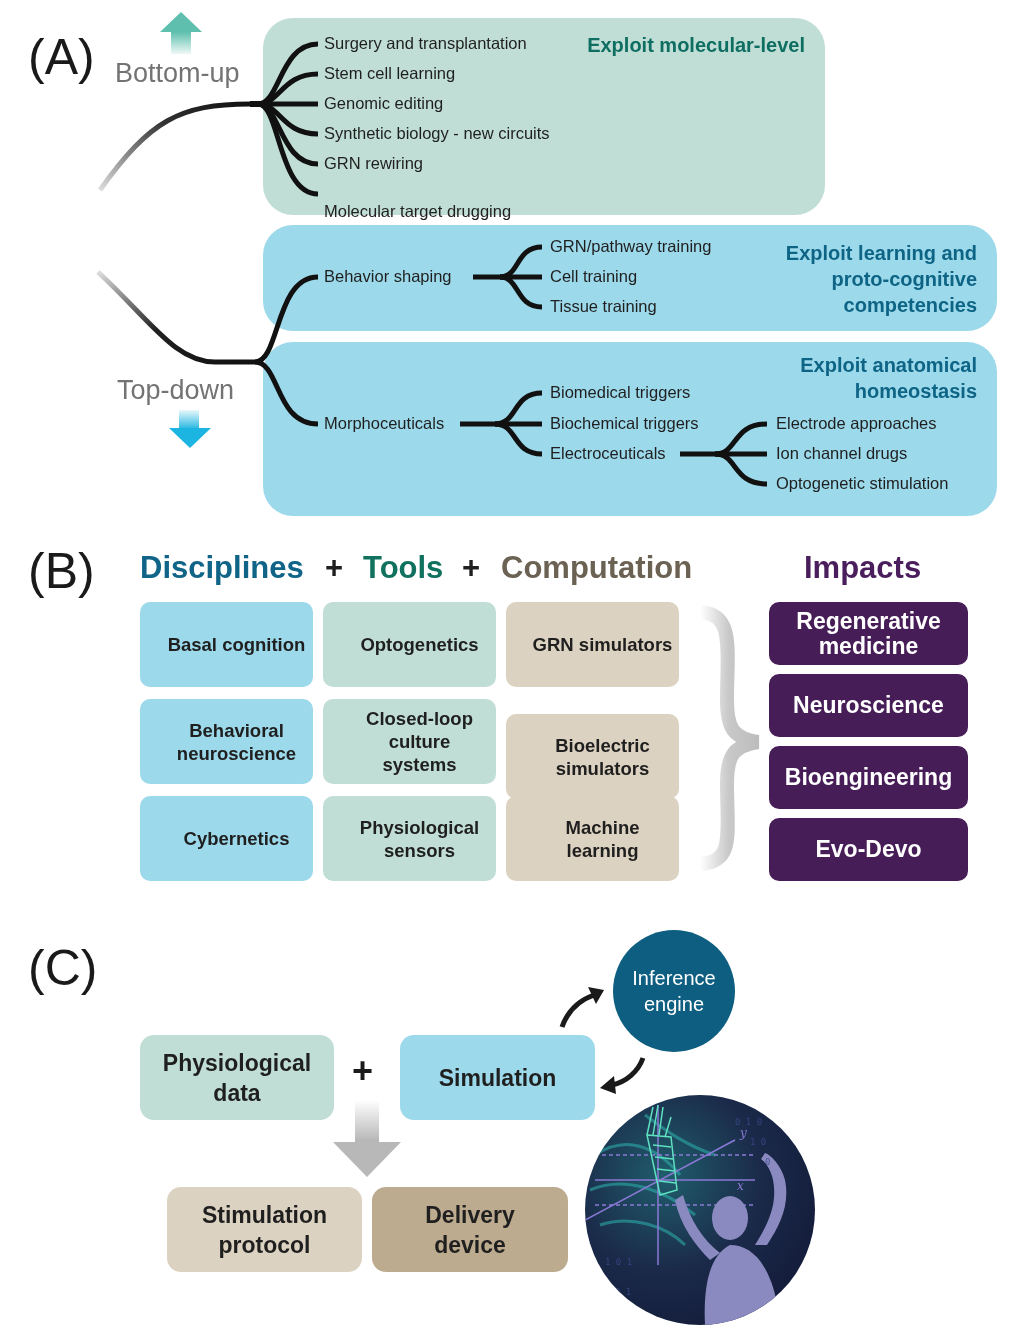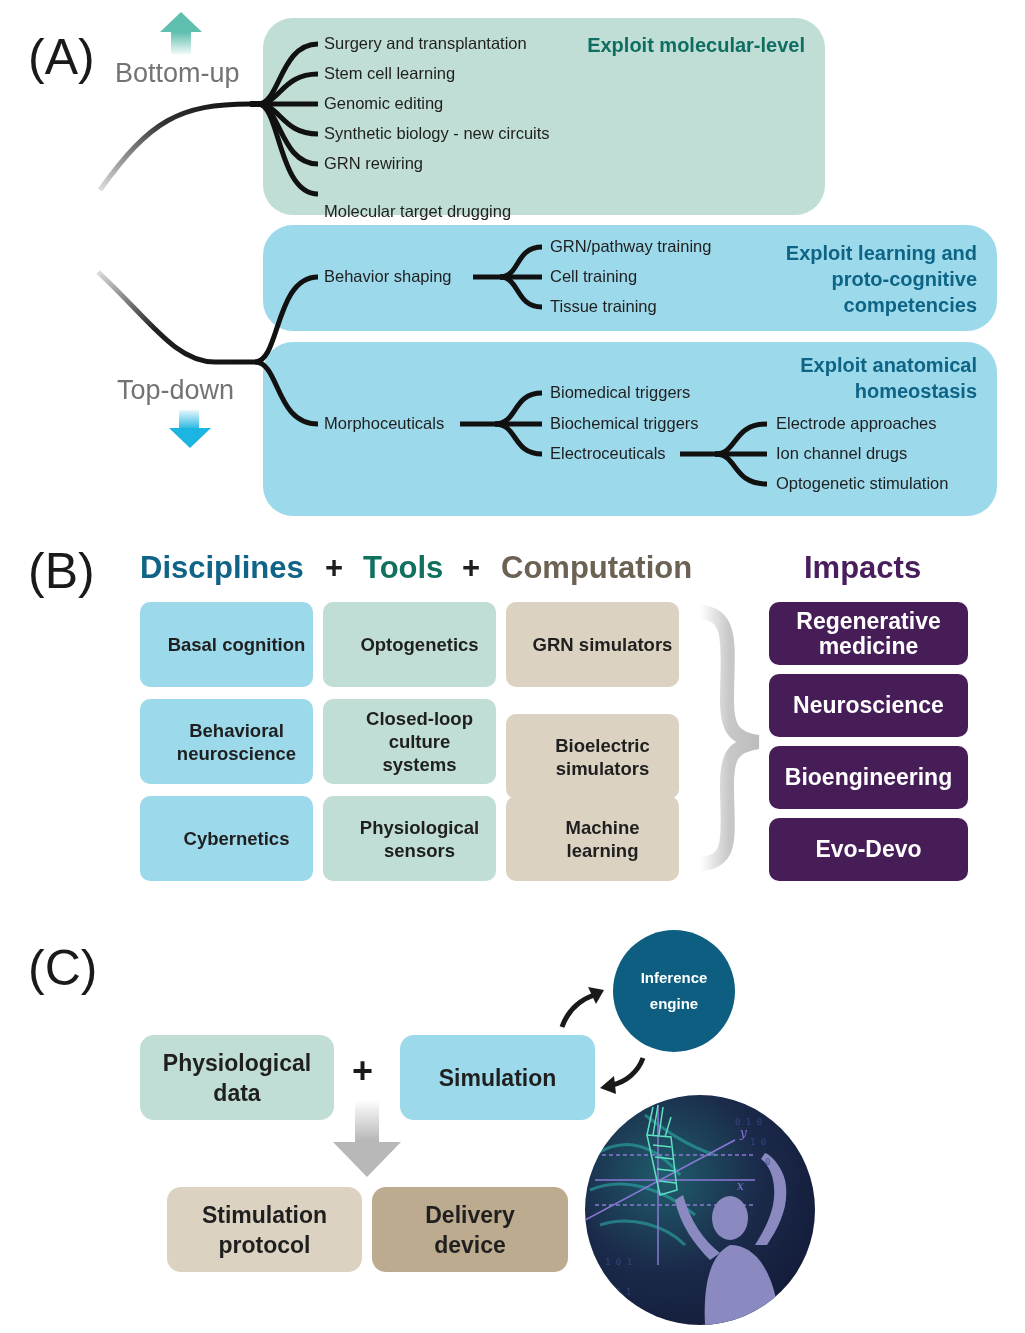--- a/index.html
+++ b/index.html
@@ -181,21 +181,21 @@
 </div>
 
 <div>
   <div class="abs panel-label" style="left:28px; top:939px;">(C)</div>
 
   <div class="cbox" style="left:140px; top:1035px; width:194px; height:85px; background:#c0ded5; white-space:pre-line;">Physiological
 data</div>
   <div class="abs" style="left:352px; top:1050px; font-weight:900; font-size:36px; color:#1a1a1a;">+</div>
   <div class="cbox" style="left:400px; top:1035px; width:195px; height:85px; background:#9cd9eb;">Simulation</div>
 
-  <div class="abs" style="left:613px; top:930px; width:122px; height:122px; border-radius:50%; background:#0d5e80; color:#fff; display:flex; align-items:center; justify-content:center; text-align:center; font-weight:700; font-size:15px; line-height:26px; white-space:pre-line;">Inference
+  <div class="abs" style="left:613px; top:930px; width:122px; height:122px; border-radius:50%; background:#0d5e80; color:#fff; display:flex; align-items:center; justify-content:center; text-align:center; font-weight:400; font-size:20px; line-height:26px; white-space:pre-line;">Inference
 engine</div>
 
   <svg width="1025" height="1333">
     <defs>
       <linearGradient id="grayDown" x1="0" y1="0" x2="0" y2="1">
         <stop offset="0" stop-color="#ffffff"></stop>
         <stop offset="1" stop-color="#b5b5b5"></stop>
       </linearGradient>
     </defs>
     <g>

